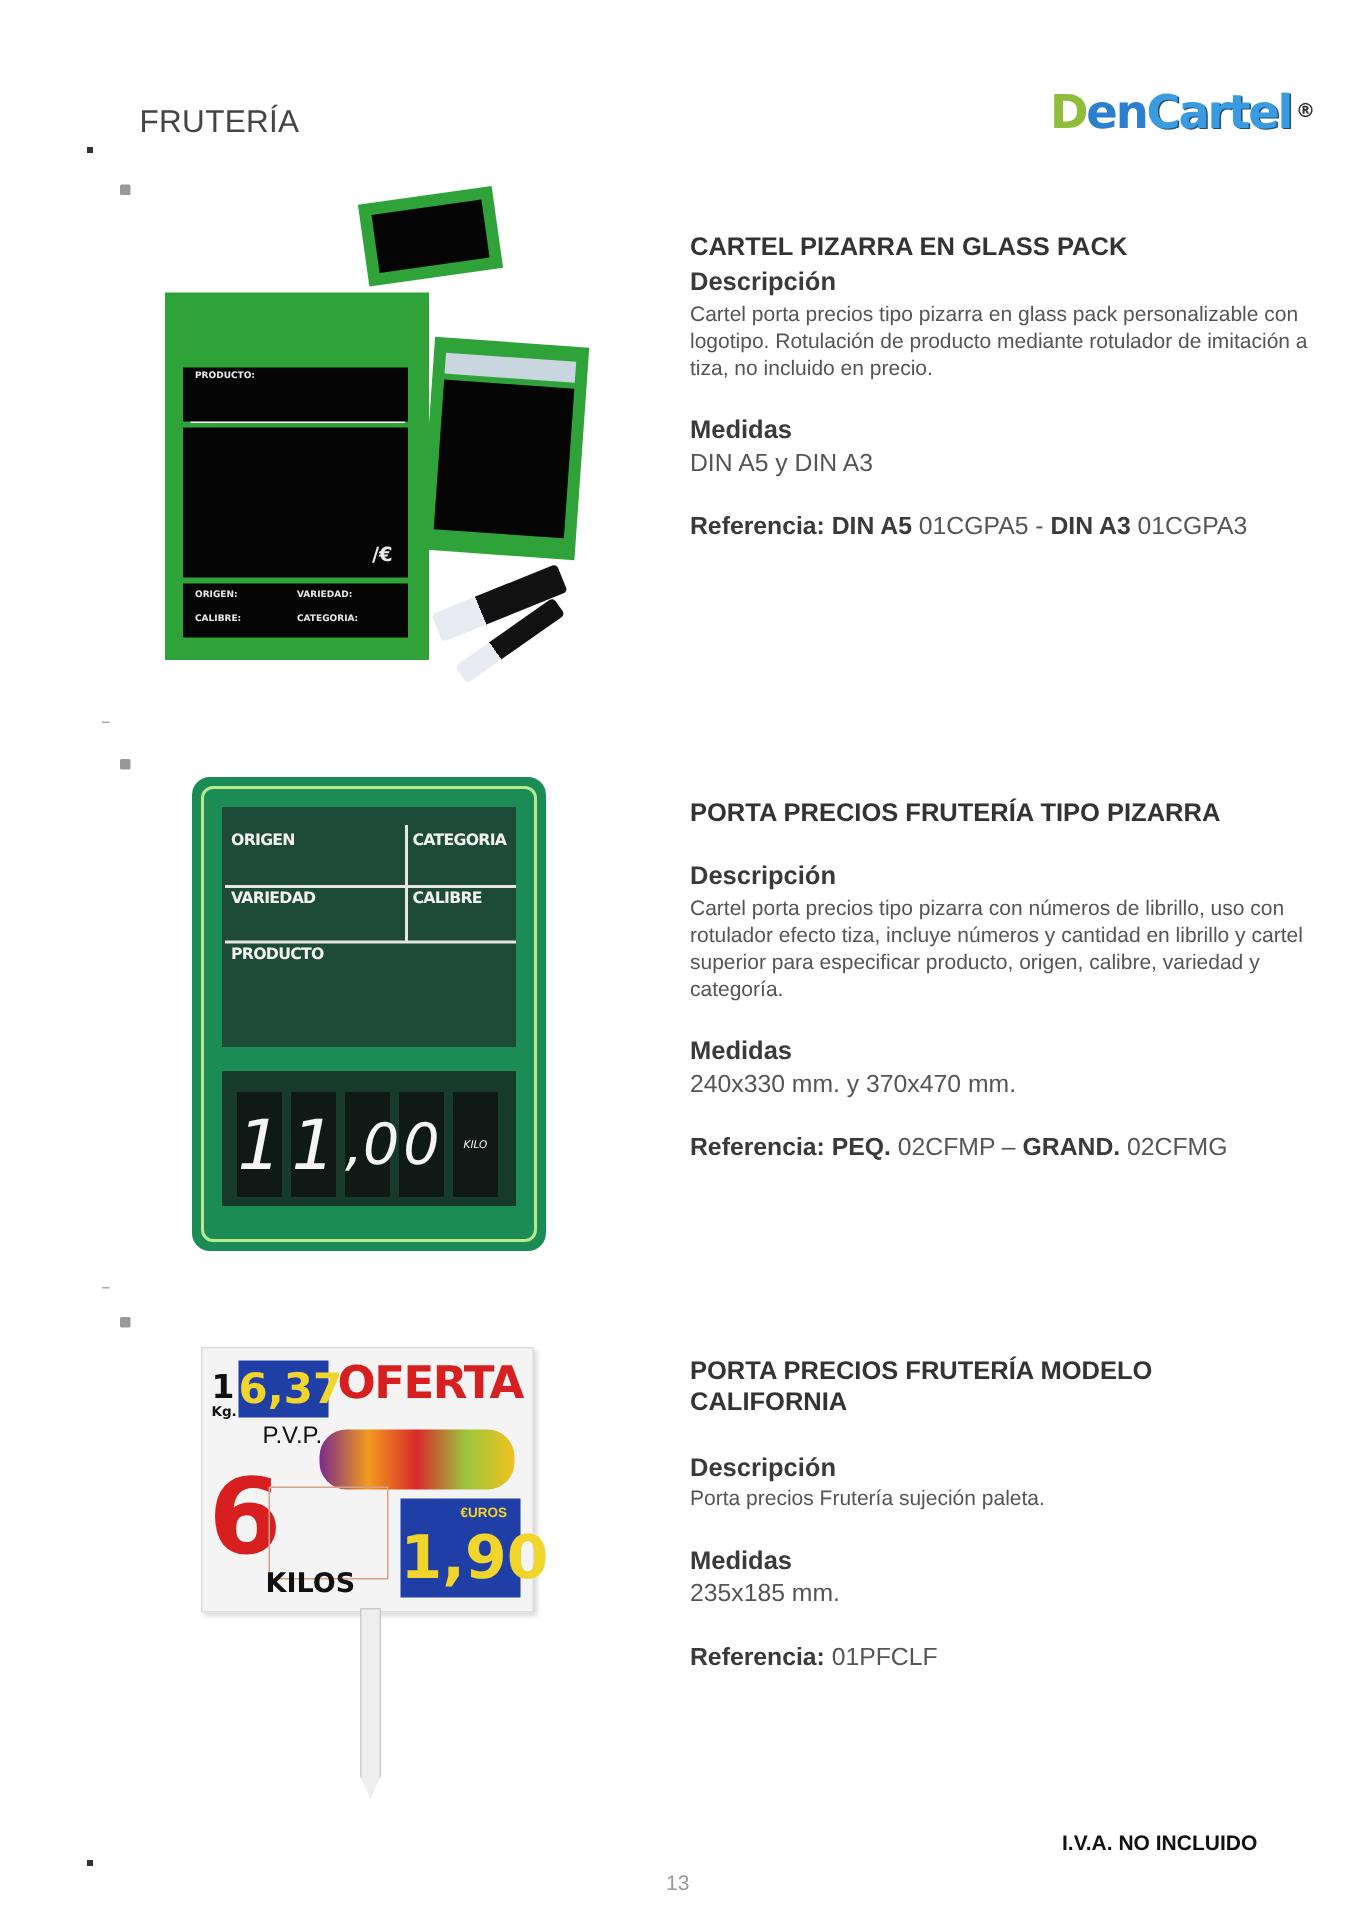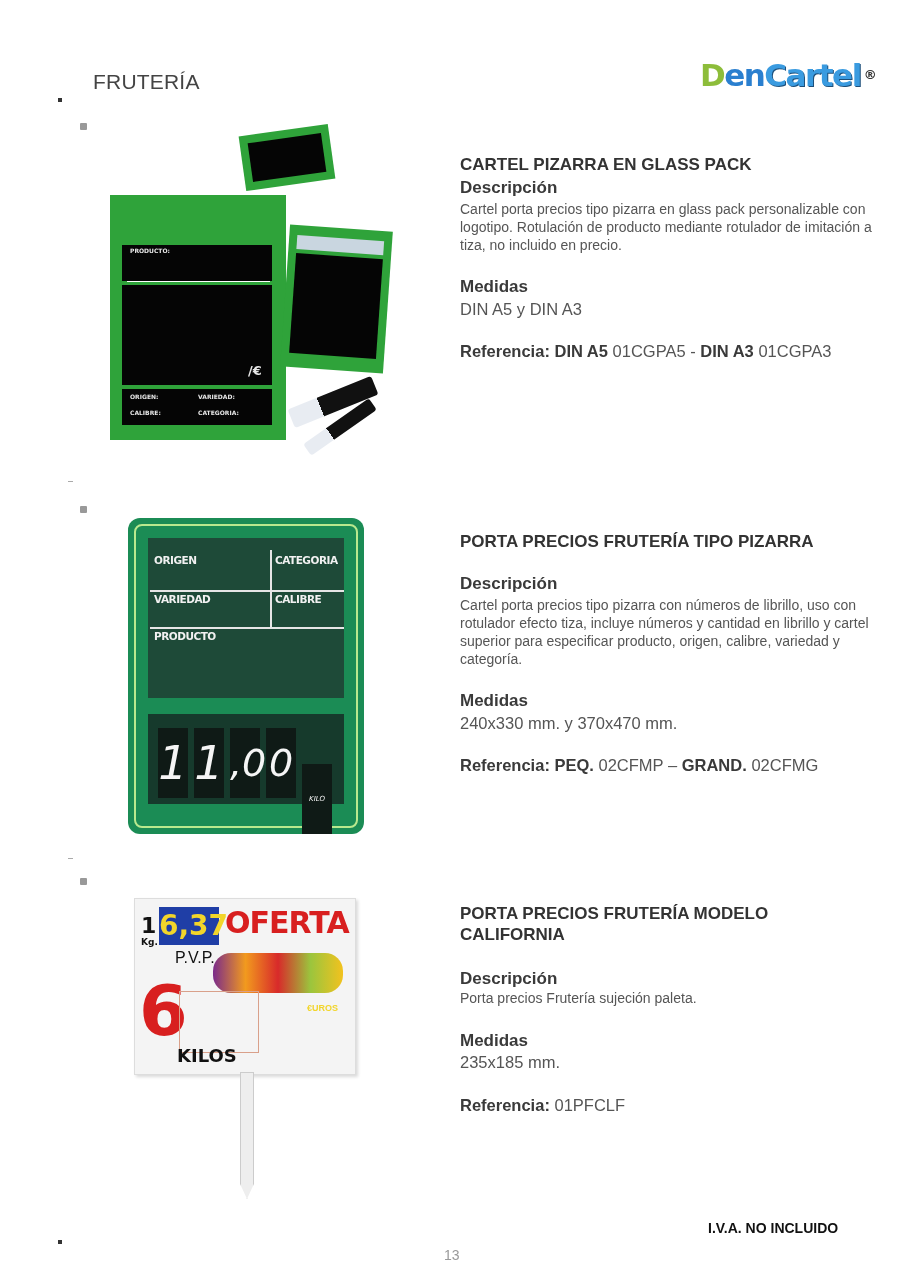--- a/index.html
+++ b/index.html
@@ -110,21 +110,21 @@
   <div class="board2-lbl" style="left:147px;top:75px;">CALIBRE</div>
   <div class="board2-lbl" style="left:26px;top:112px;">PRODUCTO</div>
   <div class="line-w" style="left:22px;top:72px;width:194px;height:2px;"></div>
   <div class="line-w" style="left:22px;top:109px;width:194px;height:2px;"></div>
   <div class="line-w" style="left:142px;top:32px;width:2px;height:78px;"></div>
   <div class="abs" style="left:20px;top:196px;width:196px;height:90px;background:#163a2c;"></div>
   <div class="flip" style="left:30px;">1</div>
   <div class="flip" style="left:66px;">1</div>
   <div class="flip" style="left:102px;font-size:38px;">,0</div>
   <div class="flip" style="left:138px;font-size:38px;">0</div>
-  <div class="flip" style="left:174px;font-size:7px;margin-top:36px;">KILO</div>
+  <div class="flip" style="left:174px;font-size:7px;">KILO</div>
 </div>
 
 <div class="abs product-title" style="left:460px;top:531px;">PORTA PRECIOS FRUTERÍA TIPO PIZARRA</div>
 <div class="abs h-sub" style="left:460px;top:574px;">Descripción</div>
 <div class="abs desc" style="left:460px;top:596px;width:420px;">Cartel porta precios tipo pizarra con números de librillo, uso con rotulador efecto tiza, incluye números y cantidad en librillo y cartel superior para especificar producto, origen, calibre, variedad y categoría.</div>
 <div class="abs h-sub" style="left:460px;top:691px;">Medidas</div>
 <div class="abs val" style="left:460px;top:714px;">240x330 mm. y 370x470 mm.</div>
 <div class="abs ref" style="left:460px;top:756px;">
   <b>Referencia:</b>
   <b>PEQ.</b>
@@ -140,20 +140,21 @@
 <div class="abs board3">
   <div class="red" style="left:6px;top:14px;color:#111;font-size:22px;">1</div>
   <div class="red" style="left:6px;top:38px;color:#111;font-size:9px;">Kg.</div>
   <div class="bluebox" style="left:24px;top:8px;width:60px;height:38px;font-size:28px;line-height:38px;">6,37</div>
   <div class="red" style="left:90px;top:6px;font-size:30px;letter-spacing:-1px;">OFERTA</div>
   <div class="abs" style="left:40px;top:50px;color:#111;font-size:16px;">P.V.P.</div>
   <div class="abs" style="left:78px;top:54px;width:130px;height:40px;background:linear-gradient(90deg,#7b2b8a,#f29a1e,#d82a2a,#9bc53d,#f2c21e);border-radius:18px;"></div>
   <div class="red" style="left:4px;top:72px;font-size:70px;line-height:80px;">6</div>
   <div class="abs" style="left:44px;top:92px;width:78px;height:60px;border:1px solid #d9a08a;"></div>
   <div class="red" style="left:42px;top:146px;color:#111;font-size:18px;text-align:right;">KILOS</div>
+  <div class="bluebox" style="left:132px;top:100px;width:80px;height:66px;font-size:40px;line-height:80px;">1,90</div>
   <div class="abs" style="left:172px;top:104px;color:#f2d52a;font-size:9px;font-weight:bold;">€UROS</div>
 </div>
 <div class="abs stick"></div>
 
 <div class="abs product-title" style="left:460px;top:903px;width:380px;">PORTA PRECIOS FRUTERÍA MODELO CALIFORNIA</div>
 <div class="abs h-sub" style="left:460px;top:969px;">Descripción</div>
 <div class="abs desc" style="left:460px;top:989px;width:420px;">Porta precios Frutería sujeción paleta.</div>
 <div class="abs h-sub" style="left:460px;top:1031px;">Medidas</div>
 <div class="abs val" style="left:460px;top:1053px;">235x185 mm.</div>
 <div class="abs ref" style="left:460px;top:1096px;">

